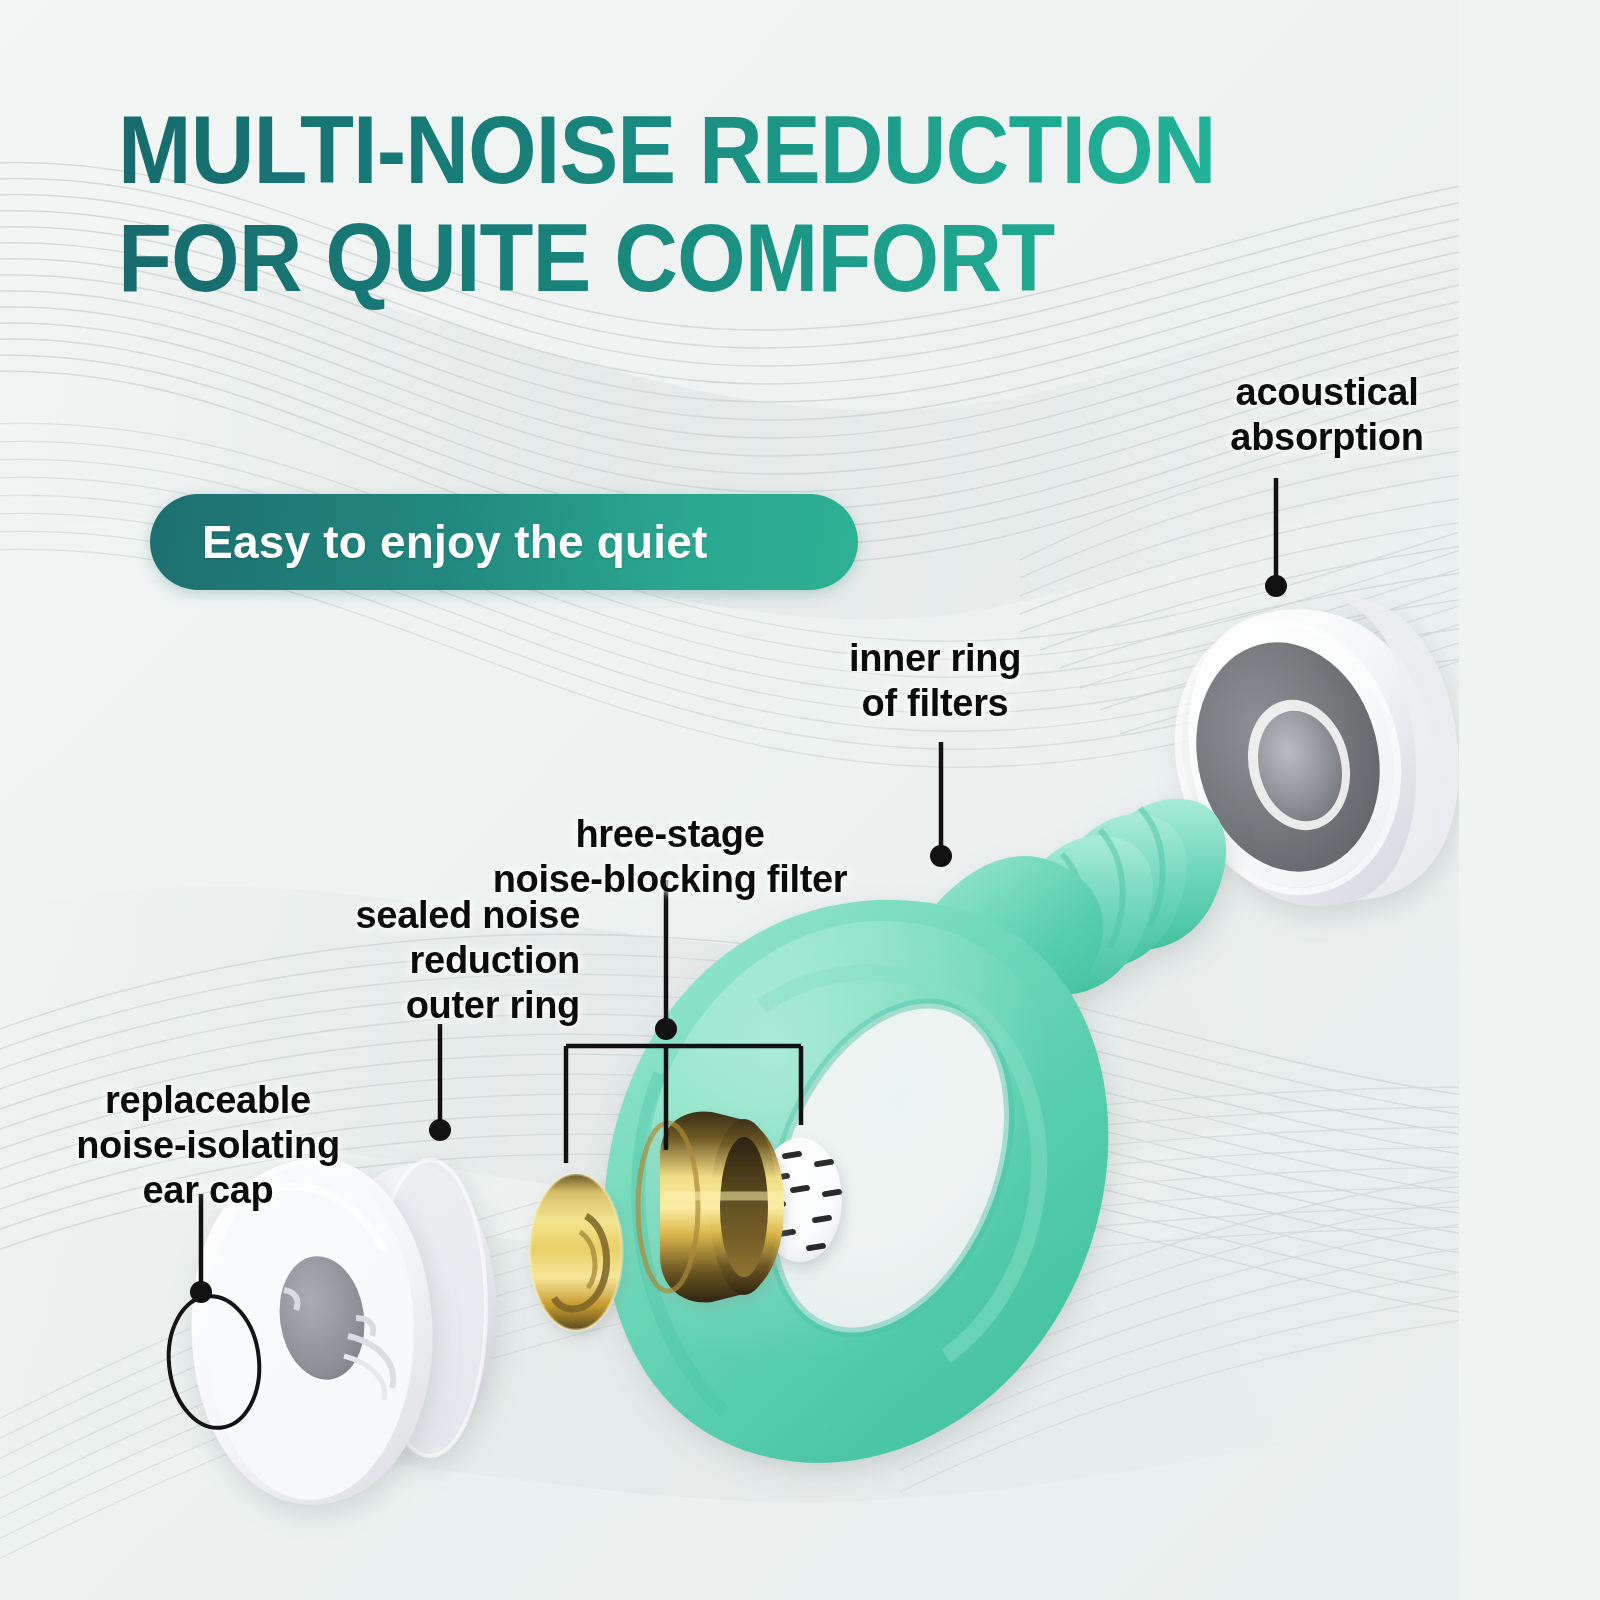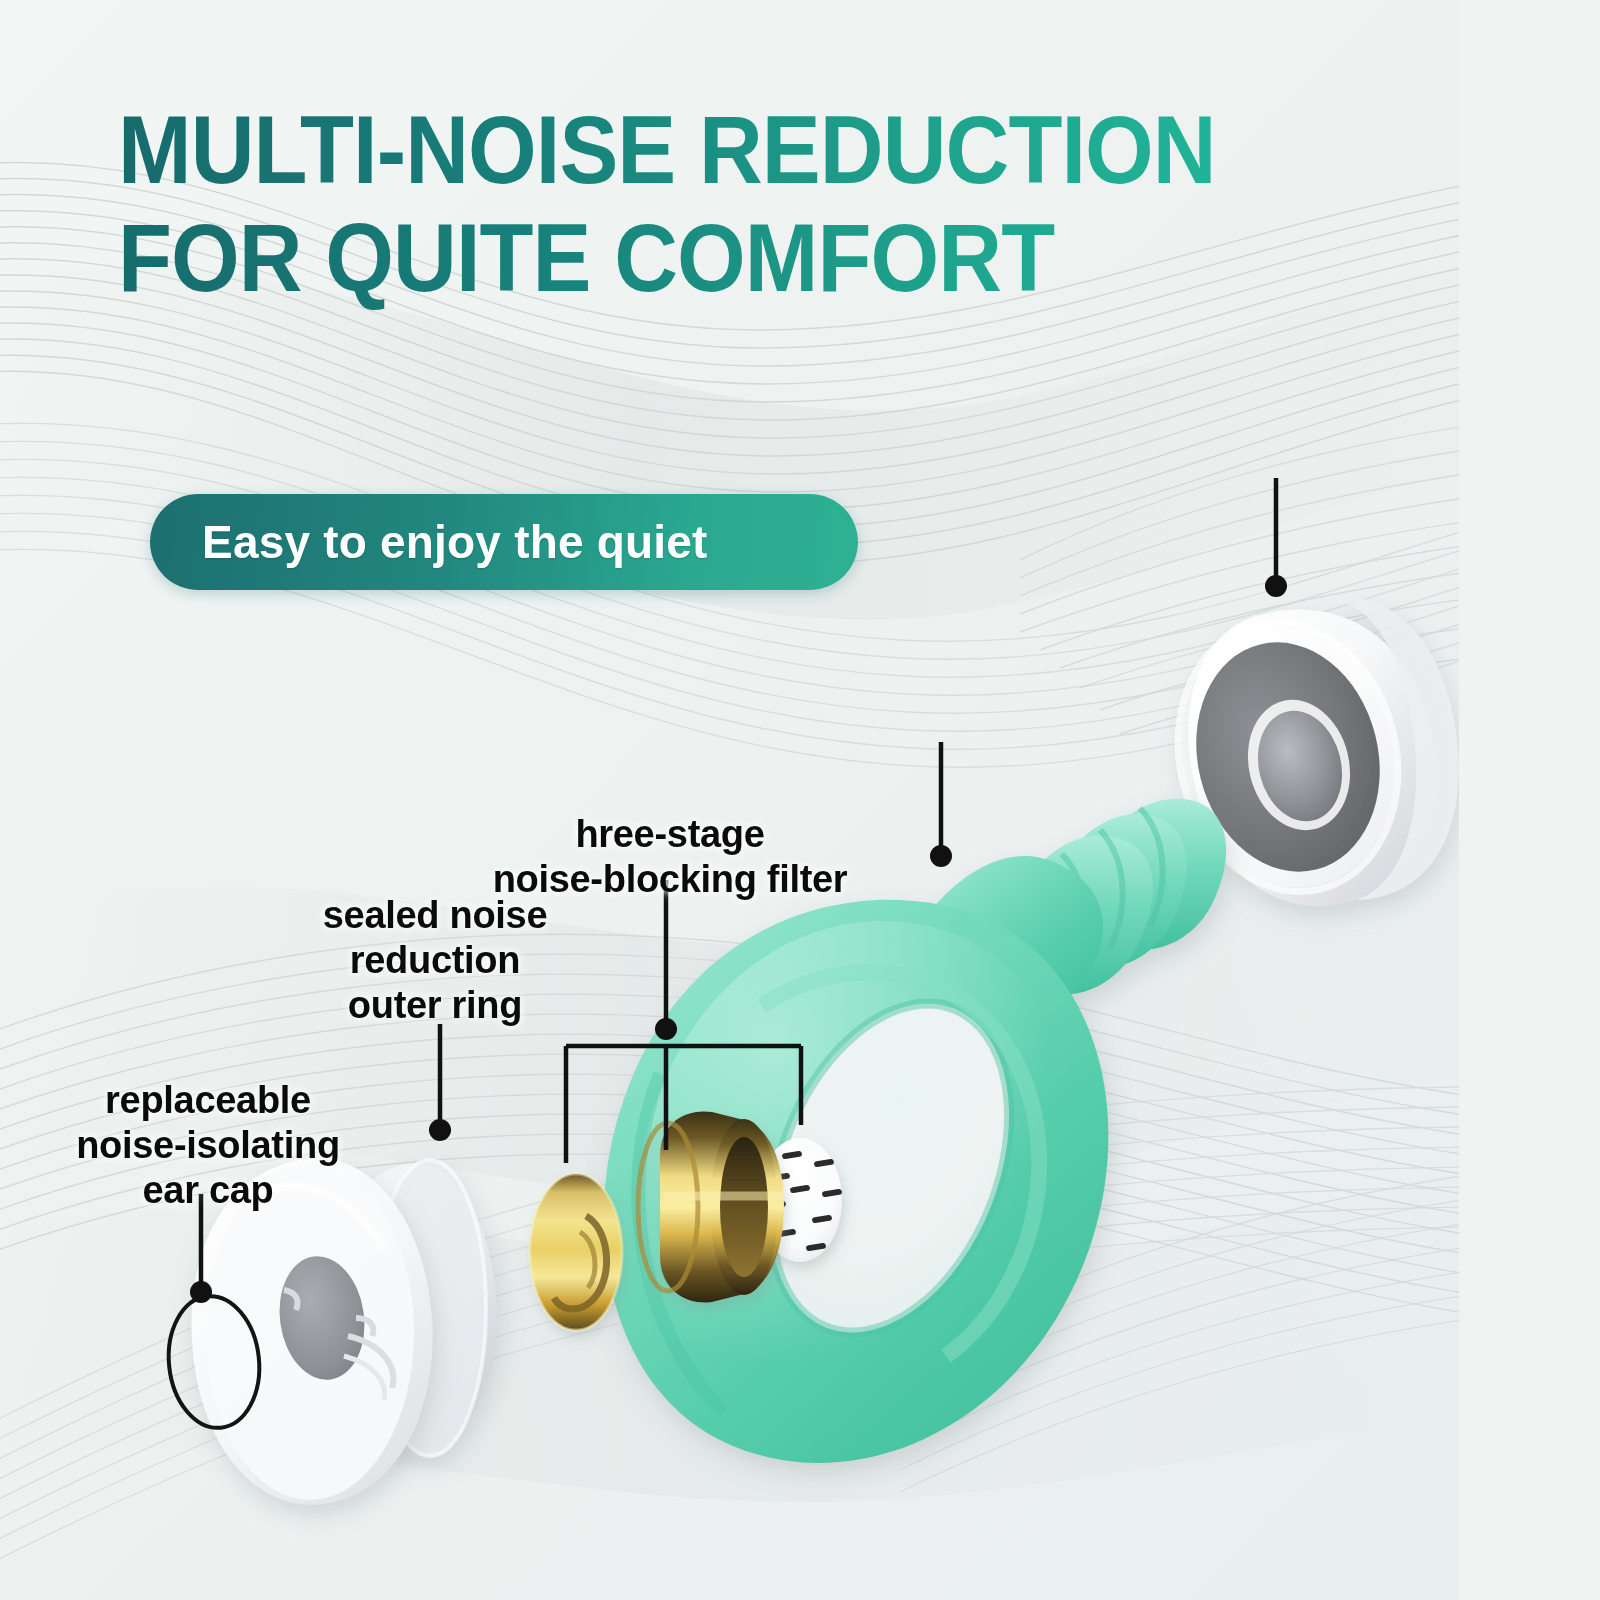--- a/index.html
+++ b/index.html
@@ -40,21 +40,21 @@
 
   
   .label{
     position:absolute;color:#0b0b0b;font-weight:700;font-size:38px;line-height:1.18;
     white-space:pre-line;letter-spacing:-.3px;
     text-shadow:0 0 6px rgba(255,255,255,.95),0 0 12px rgba(255,255,255,.85);
   }
   .lb-acoustical{left:1162px;top:370px;width:330px;text-align:center;}
   .lb-inner{left:800px;top:636px;width:270px;text-align:center;}
   .lb-three{left:455px;top:812px;width:430px;text-align:center;}
-  .lb-sealed{left:290px;top:893px;width:290px;text-align:center;}
+  .lb-sealed{left:290px;top:893px;width:290px;text-align:right;}
   .lb-replace{left:38px;top:1078px;width:340px;text-align:center;}
 
   .vec{position:absolute;inset:0;pointer-events:none;}
 </style>
 </head>
 <body>
 
 <div id="stage">
 
   <svg class="bg-layer" viewBox="0 0 1600 1600" width="1600" height="1600" preserveAspectRatio="none">
@@ -395,20 +395,24 @@
     </g>
     <g fill="#111111">
       <circle cx="1276" cy="586" r="11"></circle>
       <circle cx="941" cy="856" r="11"></circle>
       <circle cx="666" cy="1029" r="11"></circle>
       <circle cx="440" cy="1130" r="11"></circle>
       <circle cx="201" cy="1292" r="11"></circle>
     </g>
   </svg>
 
+  <div class="label lb-acoustical">acoustical
+absorption</div>
+  <div class="label lb-inner">inner ring
+of filters</div>
   <div class="label lb-three">hree-stage
 noise-blocking filter</div>
   <div class="label lb-sealed">sealed noise
 reduction
 outer ring</div>
   <div class="label lb-replace">replaceable
 noise-isolating
 ear cap</div>
 
 </div>

